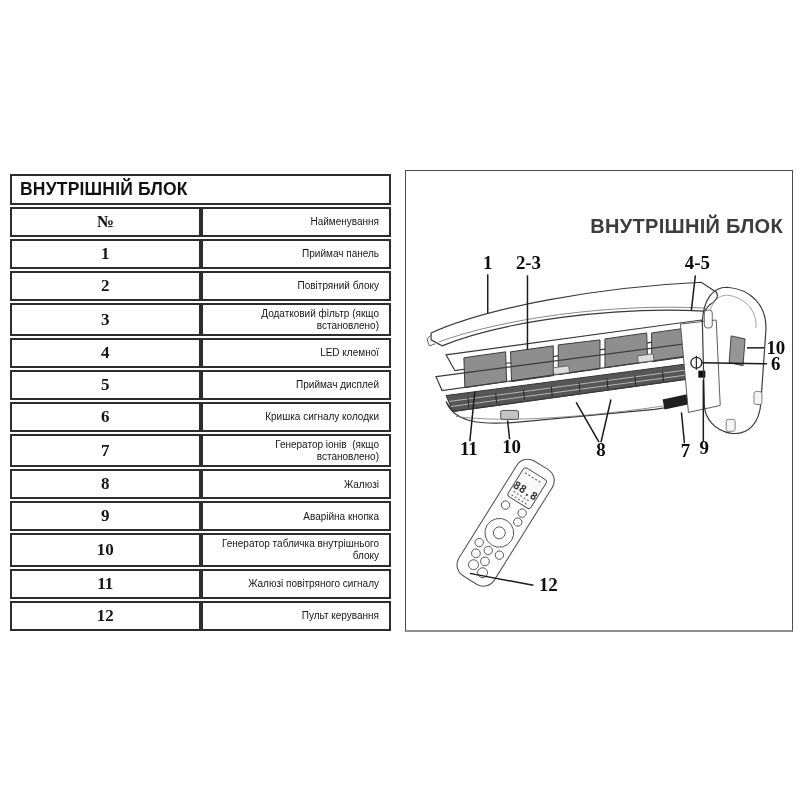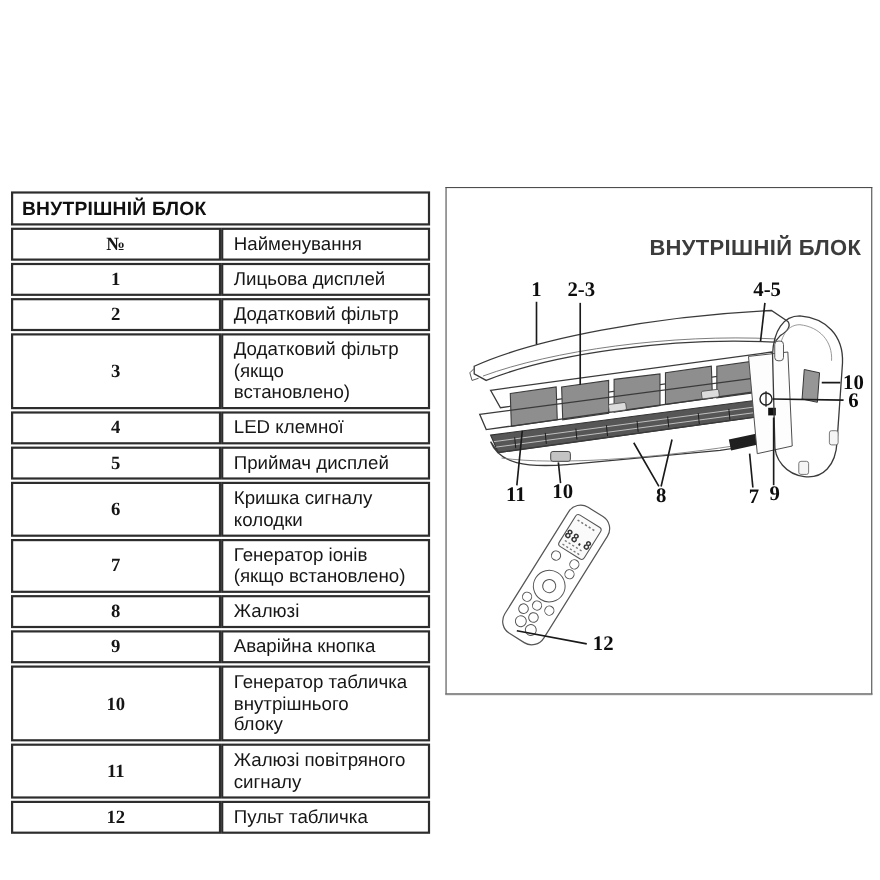--- a/index.html
+++ b/index.html
@@ -14,22 +14,22 @@
   .parts-table td{border:2px solid #2d2d2d;vertical-align:middle;background:#ffffff;}
   .title-cell{
     background:#c0c0c3;font-weight:bold;font-size:17.5px;letter-spacing:.2px;
     padding:3px 8px;color:#101010;
   }
   .num{
     width:44px;text-align:center;font-family:"Liberation Serif",serif;
     font-weight:bold;font-size:17px;padding:3px 2px;border-right-width:1px;
   }
   .name{
-    font-size:17px;line-height:1.16;padding:3px 10px;color:#161616;
-    border-left-width:1px;white-space:pre-wrap;
+    font-size:10px;line-height:1.16;padding:3px 10px;color:#161616;
+    border-left-width:1px;white-space:pre-wrap;text-align:right;
   }
   .hdr{font-weight:normal;}
   td.num.hdr{font-size:17px;font-weight:bold;}
 
   
   .panel{
     position:absolute;left:405px;top:170px;width:388px;height:462px;
     border:1px solid #4d4d4d;border-bottom:2px solid #8f8f8f;background:#ffffff;
     box-sizing:border-box;
   }
@@ -53,25 +53,25 @@
     <tbody>
         <tr>
       <td colspan="2" class="title-cell">ВНУТРІШНІЙ БЛОК</td>
     </tr>
     <tr>
       <td class="num hdr">№</td>
       <td class="name hdr">Найменування</td>
     </tr>
     <tr>
       <td class="num">1</td>
-      <td class="name">Лицьова дисплей</td>
+      <td class="name">Приймач панель</td>
     </tr>
     <tr>
       <td class="num">2</td>
-      <td class="name">Додатковий фільтр</td>
+      <td class="name">Повітряний блоку</td>
     </tr>
     <tr>
       <td class="num">3</td>
       <td class="name">Додатковий фільтр (якщо
 встановлено)</td>
     </tr>
     <tr>
       <td class="num">4</td>
       <td class="name">LED клемної</td>
     </tr>
@@ -99,21 +99,21 @@
       <td class="num">10</td>
       <td class="name">Генератор табличка внутрішнього
 блоку</td>
     </tr>
     <tr>
       <td class="num">11</td>
       <td class="name">Жалюзі повітряного сигналу</td>
     </tr>
     <tr>
       <td class="num">12</td>
-      <td class="name">Пульт табличка</td>
+      <td class="name">Пульт керування</td>
     </tr>
   </tbody>
     </table>
 
   <div class="panel">
     <div class="panel-title">ВНУТРІШНІЙ БЛОК</div>
 
     <svg width="386" height="459" viewBox="0 0 388 462">
 
       <path class="outl" fill="#fdfdfd" d="M 25,163 C 80,138 190,117 297,112 L 312,122 C 315,126 312,131 305,135 L 300,141 C 205,136 95,152 36,176 L 25,170 Z"></path>

